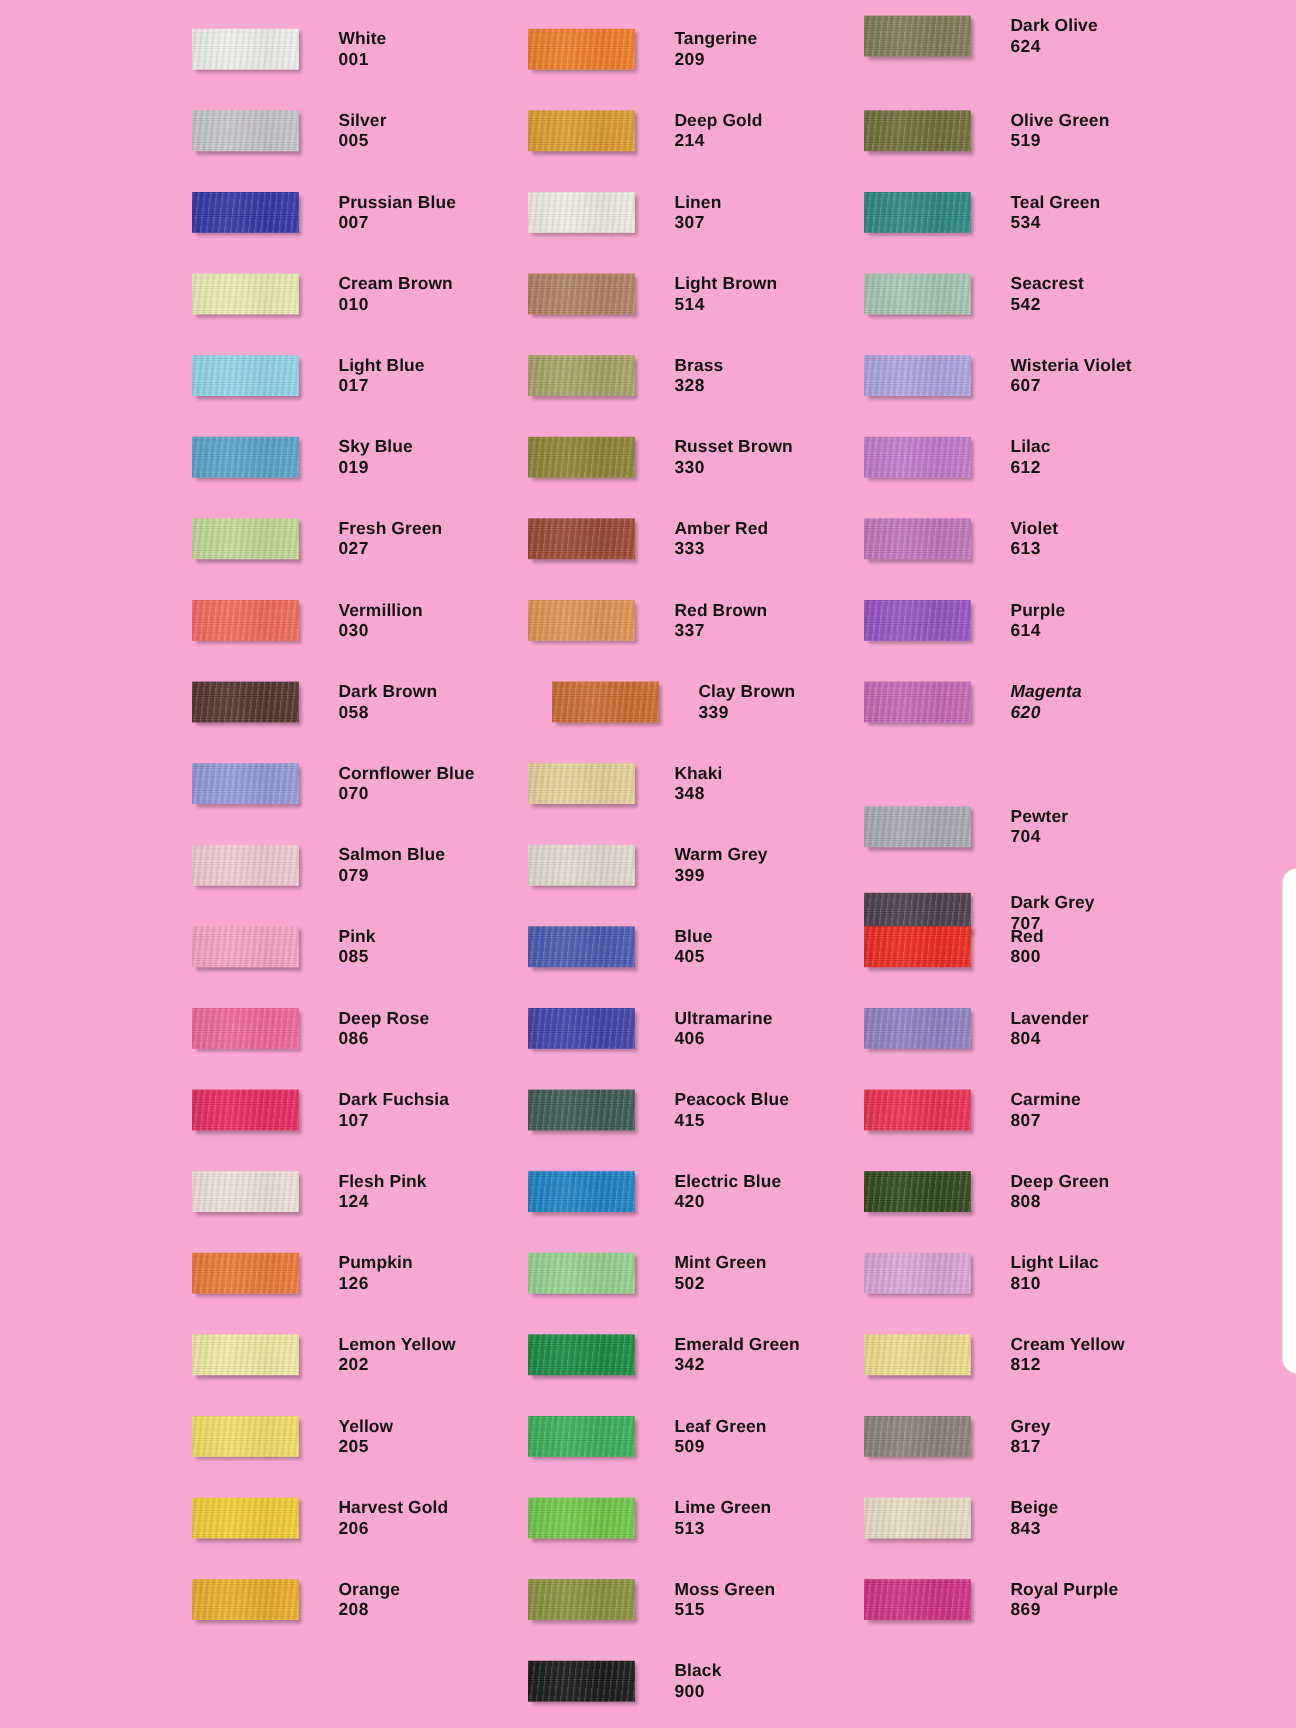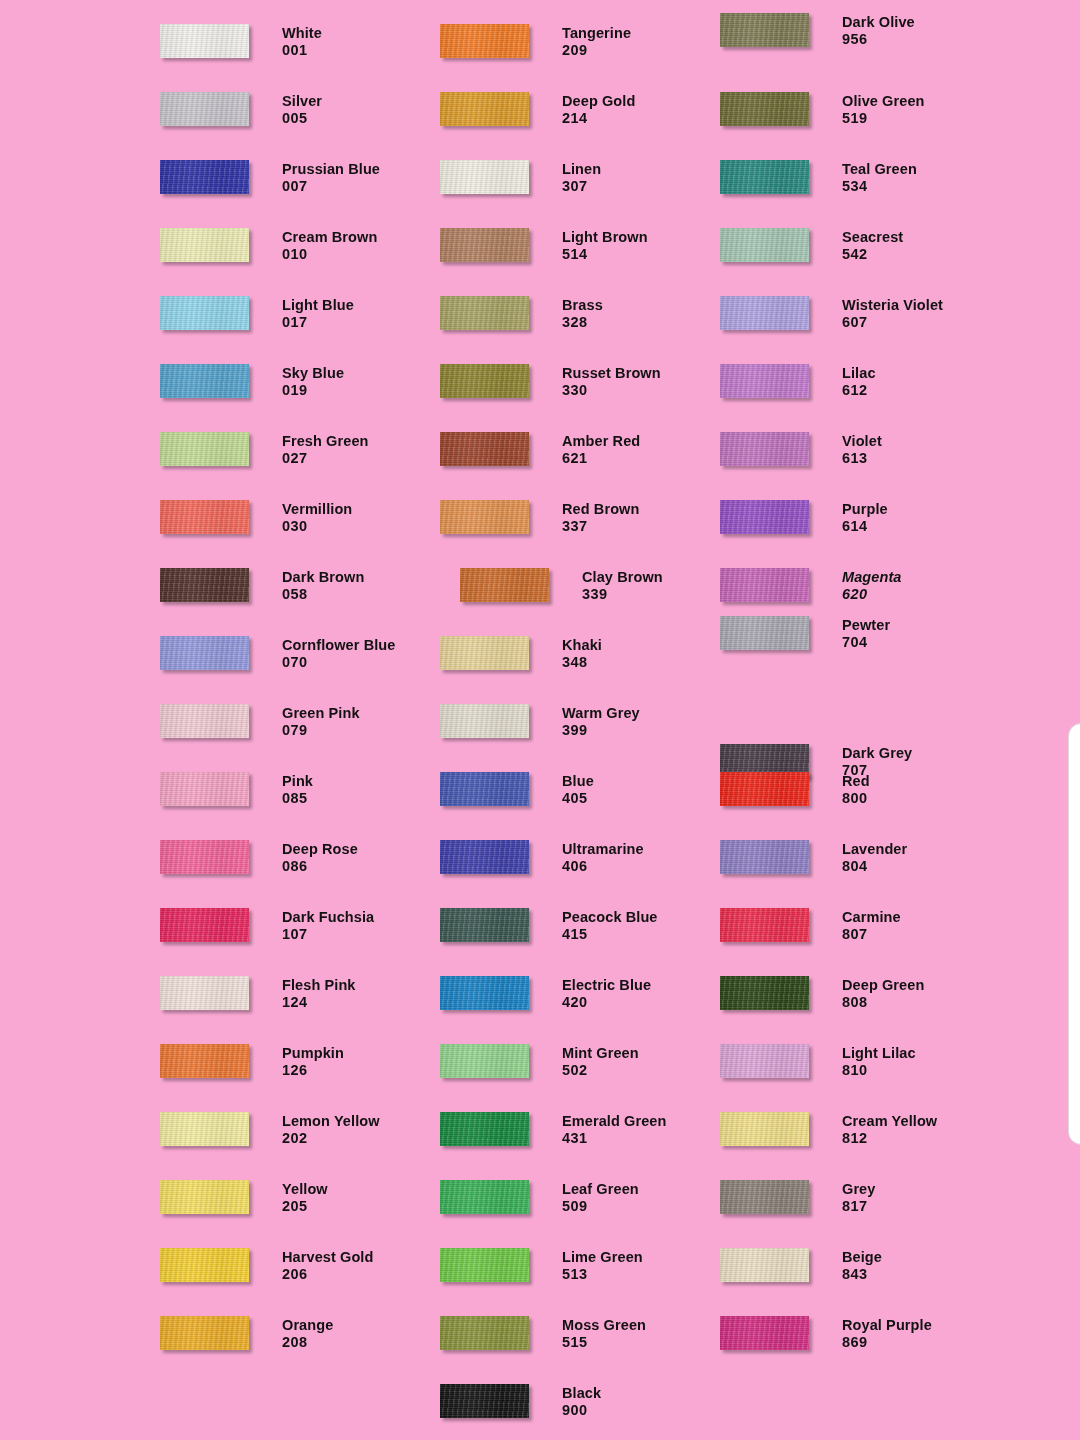--- a/index.html
+++ b/index.html
@@ -242,21 +242,21 @@
             <div class="color-code">070</div>
           </div>
         </div>
         <div class="color-row" style="top: 704px;">
           <div class="swatch-wrap">
             <div class="swatch" style="background-color: rgb(242, 205, 212);">
               <div class="fiber"></div>
             </div>
           </div>
           <div class="label-block">
-            <div class="color-name">Green Pink</div>
+            <div class="color-name">Salmon Blue</div>
             <div class="color-code">079</div>
           </div>
         </div>
         <div class="color-row" style="top: 772px;">
           <div class="swatch-wrap">
             <div class="swatch" style="background-color: rgb(247, 165, 198);">
               <div class="fiber"></div>
             </div>
           </div>
           <div class="label-block">
@@ -421,21 +421,21 @@
           </div>
         </div>
         <div class="color-row" style="top: 432px;">
           <div class="swatch-wrap">
             <div class="swatch" style="background-color: rgb(156, 68, 44);">
               <div class="fiber"></div>
             </div>
           </div>
           <div class="label-block">
             <div class="color-name">Amber Red</div>
-            <div class="color-code">621</div>
+            <div class="color-code">333</div>
           </div>
         </div>
         <div class="color-row" style="top: 500px;">
           <div class="swatch-wrap">
             <div class="swatch" style="background-color: rgb(228, 146, 79);">
               <div class="fiber"></div>
             </div>
           </div>
           <div class="label-block">
             <div class="color-name">Red Brown</div>
@@ -531,21 +531,21 @@
           </div>
         </div>
         <div class="color-row" style="top: 1112px;">
           <div class="swatch-wrap">
             <div class="swatch" style="background-color: rgb(21, 137, 62);">
               <div class="fiber"></div>
             </div>
           </div>
           <div class="label-block">
             <div class="color-name">Emerald Green</div>
-            <div class="color-code">431</div>
+            <div class="color-code">342</div>
           </div>
         </div>
         <div class="color-row" style="top: 1180px;">
           <div class="swatch-wrap">
             <div class="swatch" style="background-color: rgb(55, 176, 85);">
               <div class="fiber"></div>
             </div>
           </div>
           <div class="label-block">
             <div class="color-name">Leaf Green</div>
@@ -588,21 +588,21 @@
       </div>
       <div class="color-column col-2">
         <div class="color-row" style="top: 13px;">
           <div class="swatch-wrap">
             <div class="swatch" style="background-color: rgb(126, 122, 84);">
               <div class="fiber"></div>
             </div>
           </div>
           <div class="label-block">
             <div class="color-name">Dark Olive</div>
-            <div class="color-code">956</div>
+            <div class="color-code">624</div>
           </div>
         </div>
         <div class="color-row" style="top: 92px;">
           <div class="swatch-wrap">
             <div class="swatch" style="background-color: rgb(110, 107, 53);">
               <div class="fiber"></div>
             </div>
           </div>
           <div class="label-block">
             <div class="color-name">Olive Green</div>
@@ -679,21 +679,21 @@
           <div class="swatch-wrap">
             <div class="swatch" style="background-color: rgb(199, 101, 184);">
               <div class="fiber"></div>
             </div>
           </div>
           <div class="label-block">
             <div class="color-name">Magenta</div>
             <div class="color-code">620</div>
           </div>
         </div>
-        <div class="color-row" style="top: 616px;">
+        <div class="color-row" style="top: 672px;">
           <div class="swatch-wrap">
             <div class="swatch" style="background-color: rgb(171, 170, 180);">
               <div class="fiber"></div>
             </div>
           </div>
           <div class="label-block">
             <div class="color-name">Pewter</div>
             <div class="color-code">704</div>
           </div>
         </div>

